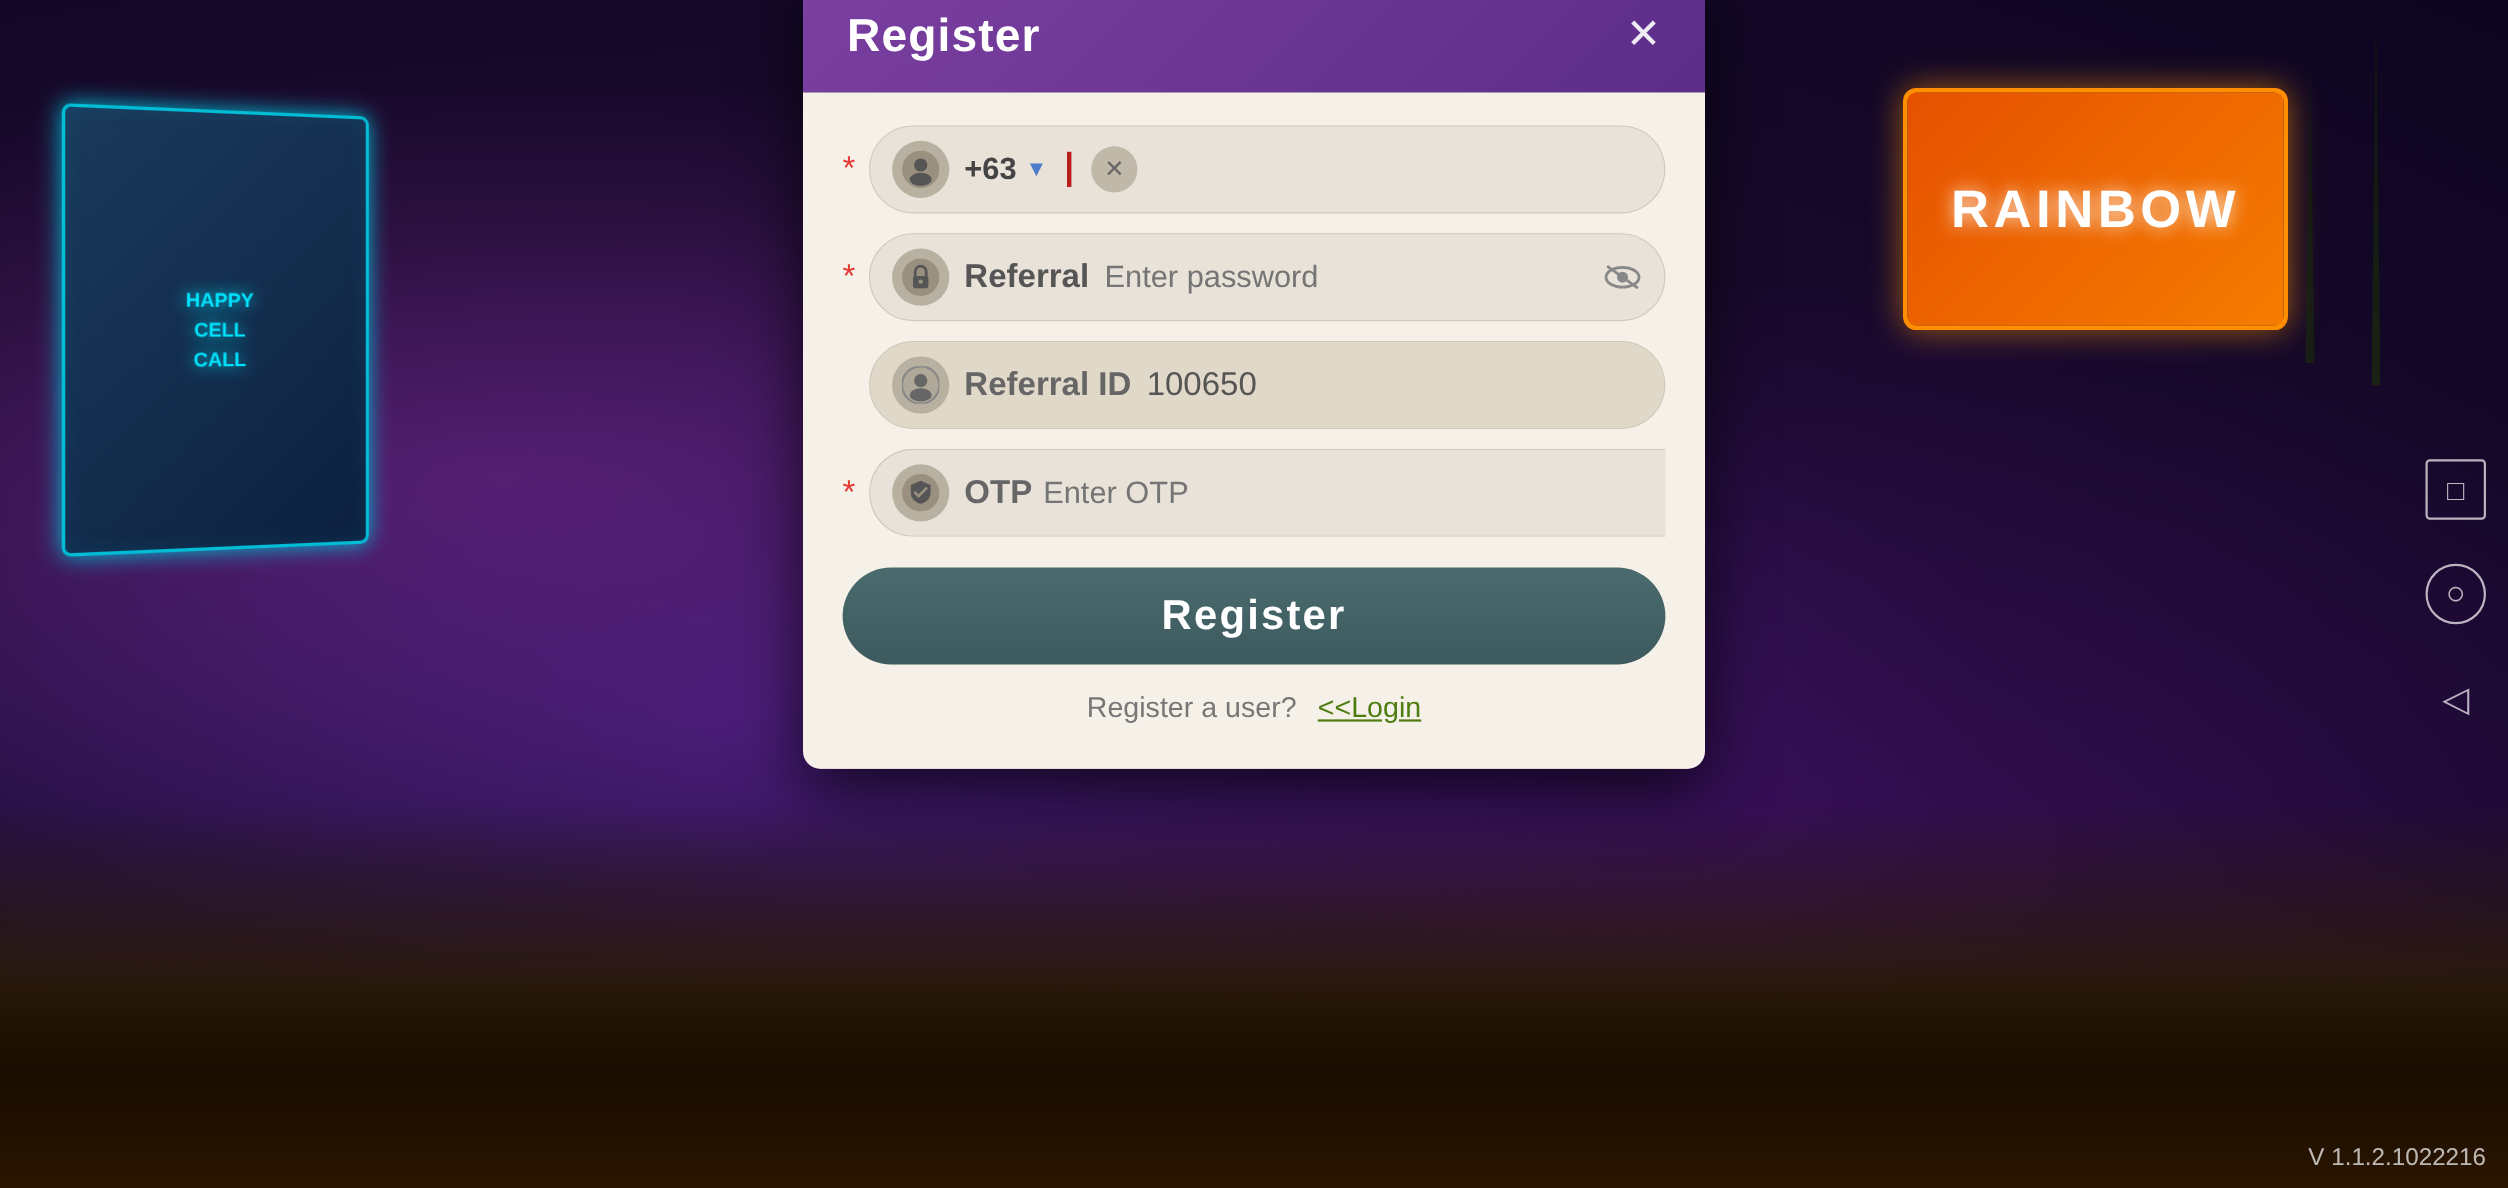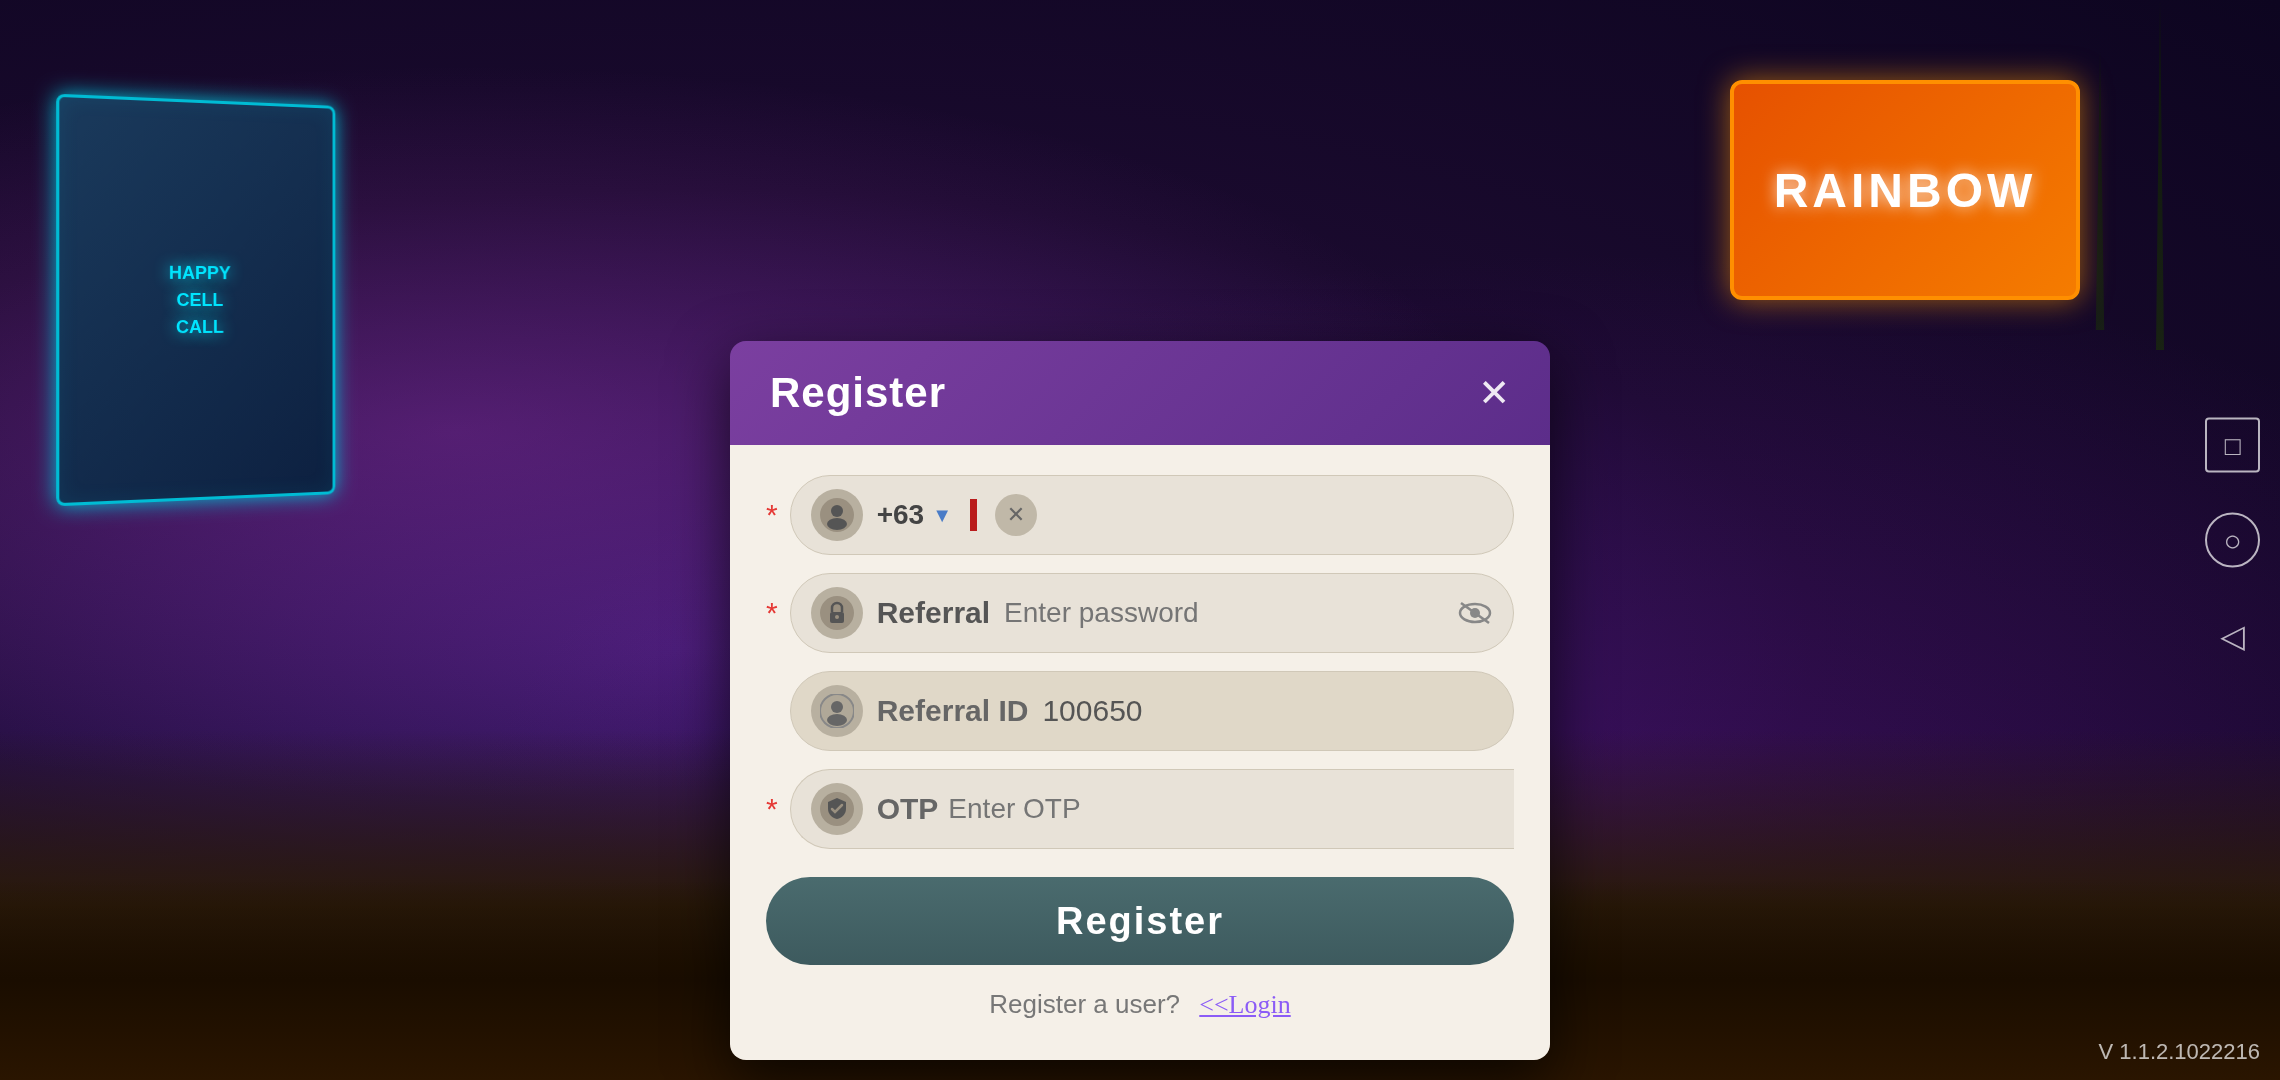--- a/index.html
+++ b/index.html
@@ -122,21 +122,21 @@
       right: 20px;
       color: rgba(255,255,255,0.7);
       font-size: 22px;
     }
 
     
     .modal-overlay {
       position: absolute;
       inset: 0;
       display: flex;
-      align-items: flex-end;
+      align-items: flex-start;
       justify-content: center;
     }
 
     
     .modal {
       width: 820px;
       border-radius: 16px;
       overflow: hidden;
       box-shadow: 0 20px 60px rgba(0,0,0,0.7);
       position: relative;
@@ -215,21 +215,21 @@
     }
 
     .phone-prefix {
       display: flex;
       align-items: center;
       gap: 8px;
       color: #444;
       font-size: 28px;
       font-weight: 600;
       padding-right: 18px;
-      border-right: 7px solid #b91c1c;
+      border-right: 4px solid #b91c1c;
       margin-right: 18px;
       cursor: pointer;
     }
 
     .phone-prefix .arrow {
       color: #4a7cc7;
       font-size: 20px;
     }
 
     .phone-input {
@@ -358,26 +358,25 @@
     .login-row {
       text-align: center;
       font-size: 26px;
     }
 
     .already-text {
       color: #777;
     }
 
     .login-link {
-      color: #8b5cf6;
+      color: #4d7c0f;
       text-decoration: underline;
       cursor: pointer;
       margin-left: 12px;
       font-weight: 500;
-      font-family: Liberation Serif, serif;
     }
   </style>
 </head>
 <body>
 
 <div class="bg">
 
   <div class="neon-sign-left">
     <div style="color:#00e5ff; text-shadow: 0 0 15px #00e5ff; font-size:18px; line-height:1.5; font-weight:bold;">
       HAPPY<br>CELL<br>CALL

